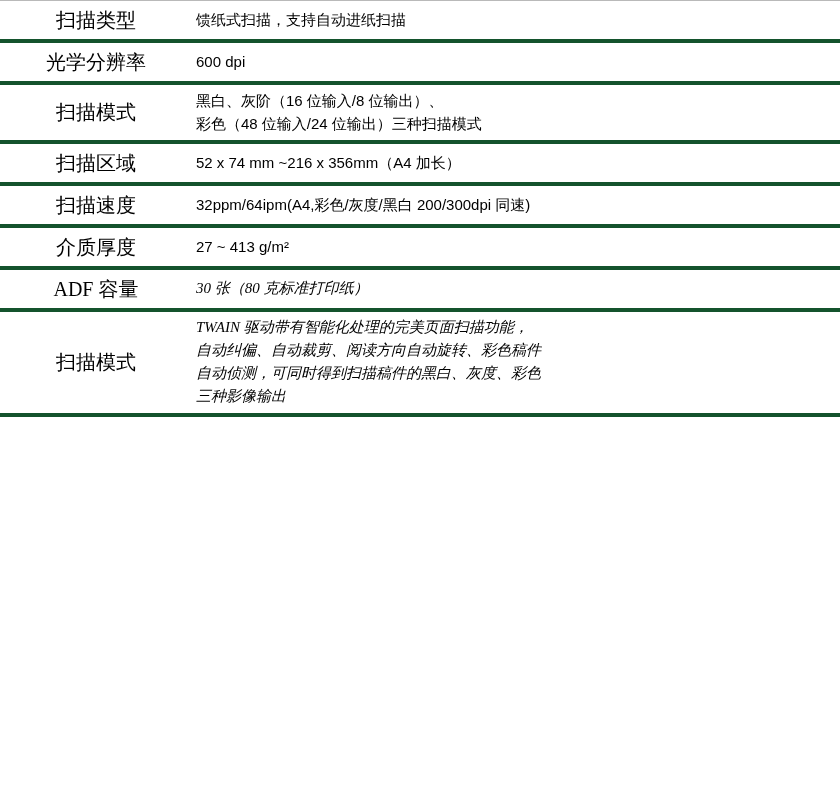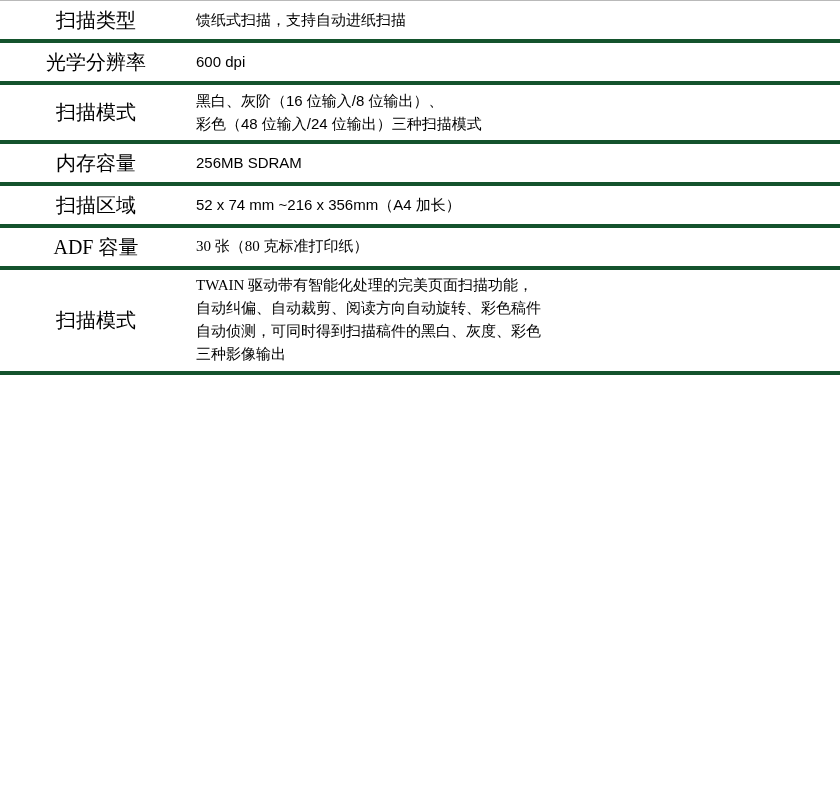--- a/index.html
+++ b/index.html
@@ -43,20 +43,21 @@
     text-align: left;
     font-family: "Liberation Sans", sans-serif;
     font-size: 15px;
     line-height: 1.55;
     padding: 6px 4px 6px 14px;
     white-space: pre-line;
     margin-left: 20px;
   }
   td.value.serif {
     font-family: "Liberation Serif", serif;
+    font-style: italic;
   }
   .row-tall td { padding-top: 10px; padding-bottom: 10px; }
 </style>
 </head>
 <body>
 
 <table id="spec-table">
   <colgroup>
     <col class="label-col">
     <col class="value-col">
@@ -69,26 +70,30 @@
     <tr>
       <td class="label">光学分辨率</td>
       <td class="value">600   dpi</td>
     </tr>
     <tr class="row-tall">
       <td class="label">扫描模式</td>
       <td class="value">黑白、灰阶（16 位输入/8 位输出）、
 彩色（48 位输入/24 位输出）三种扫描模式</td>
     </tr>
     <tr>
-      <td class="label">内存容量</td>
-      <td class="value">256MB SDRAM</td>
+      <td class="label">扫描区域</td>
+      <td class="value">52 x 74 mm ~216 x 356mm（A4 加长）</td>
     </tr>
     <tr>
-      <td class="label">扫描区域</td>
-      <td class="value">52 x 74 mm ~216 x 356mm（A4 加长）</td>
+      <td class="label">扫描速度</td>
+      <td class="value">32ppm/64ipm(A4,彩色/灰度/黑白 200/300dpi 同速)</td>
+    </tr>
+    <tr>
+      <td class="label">介质厚度</td>
+      <td class="value">27 ~ 413 g/m²</td>
     </tr>
     <tr>
       <td class="label">ADF 容量</td>
       <td class="value serif">30 张（80 克标准打印纸）</td>
     </tr>
     <tr class="row-tall">
       <td class="label">扫描模式</td>
       <td class="value serif">TWAIN 驱动带有智能化处理的完美页面扫描功能，
 自动纠偏、自动裁剪、阅读方向自动旋转、彩色稿件
 自动侦测，可同时得到扫描稿件的黑白、灰度、彩色

